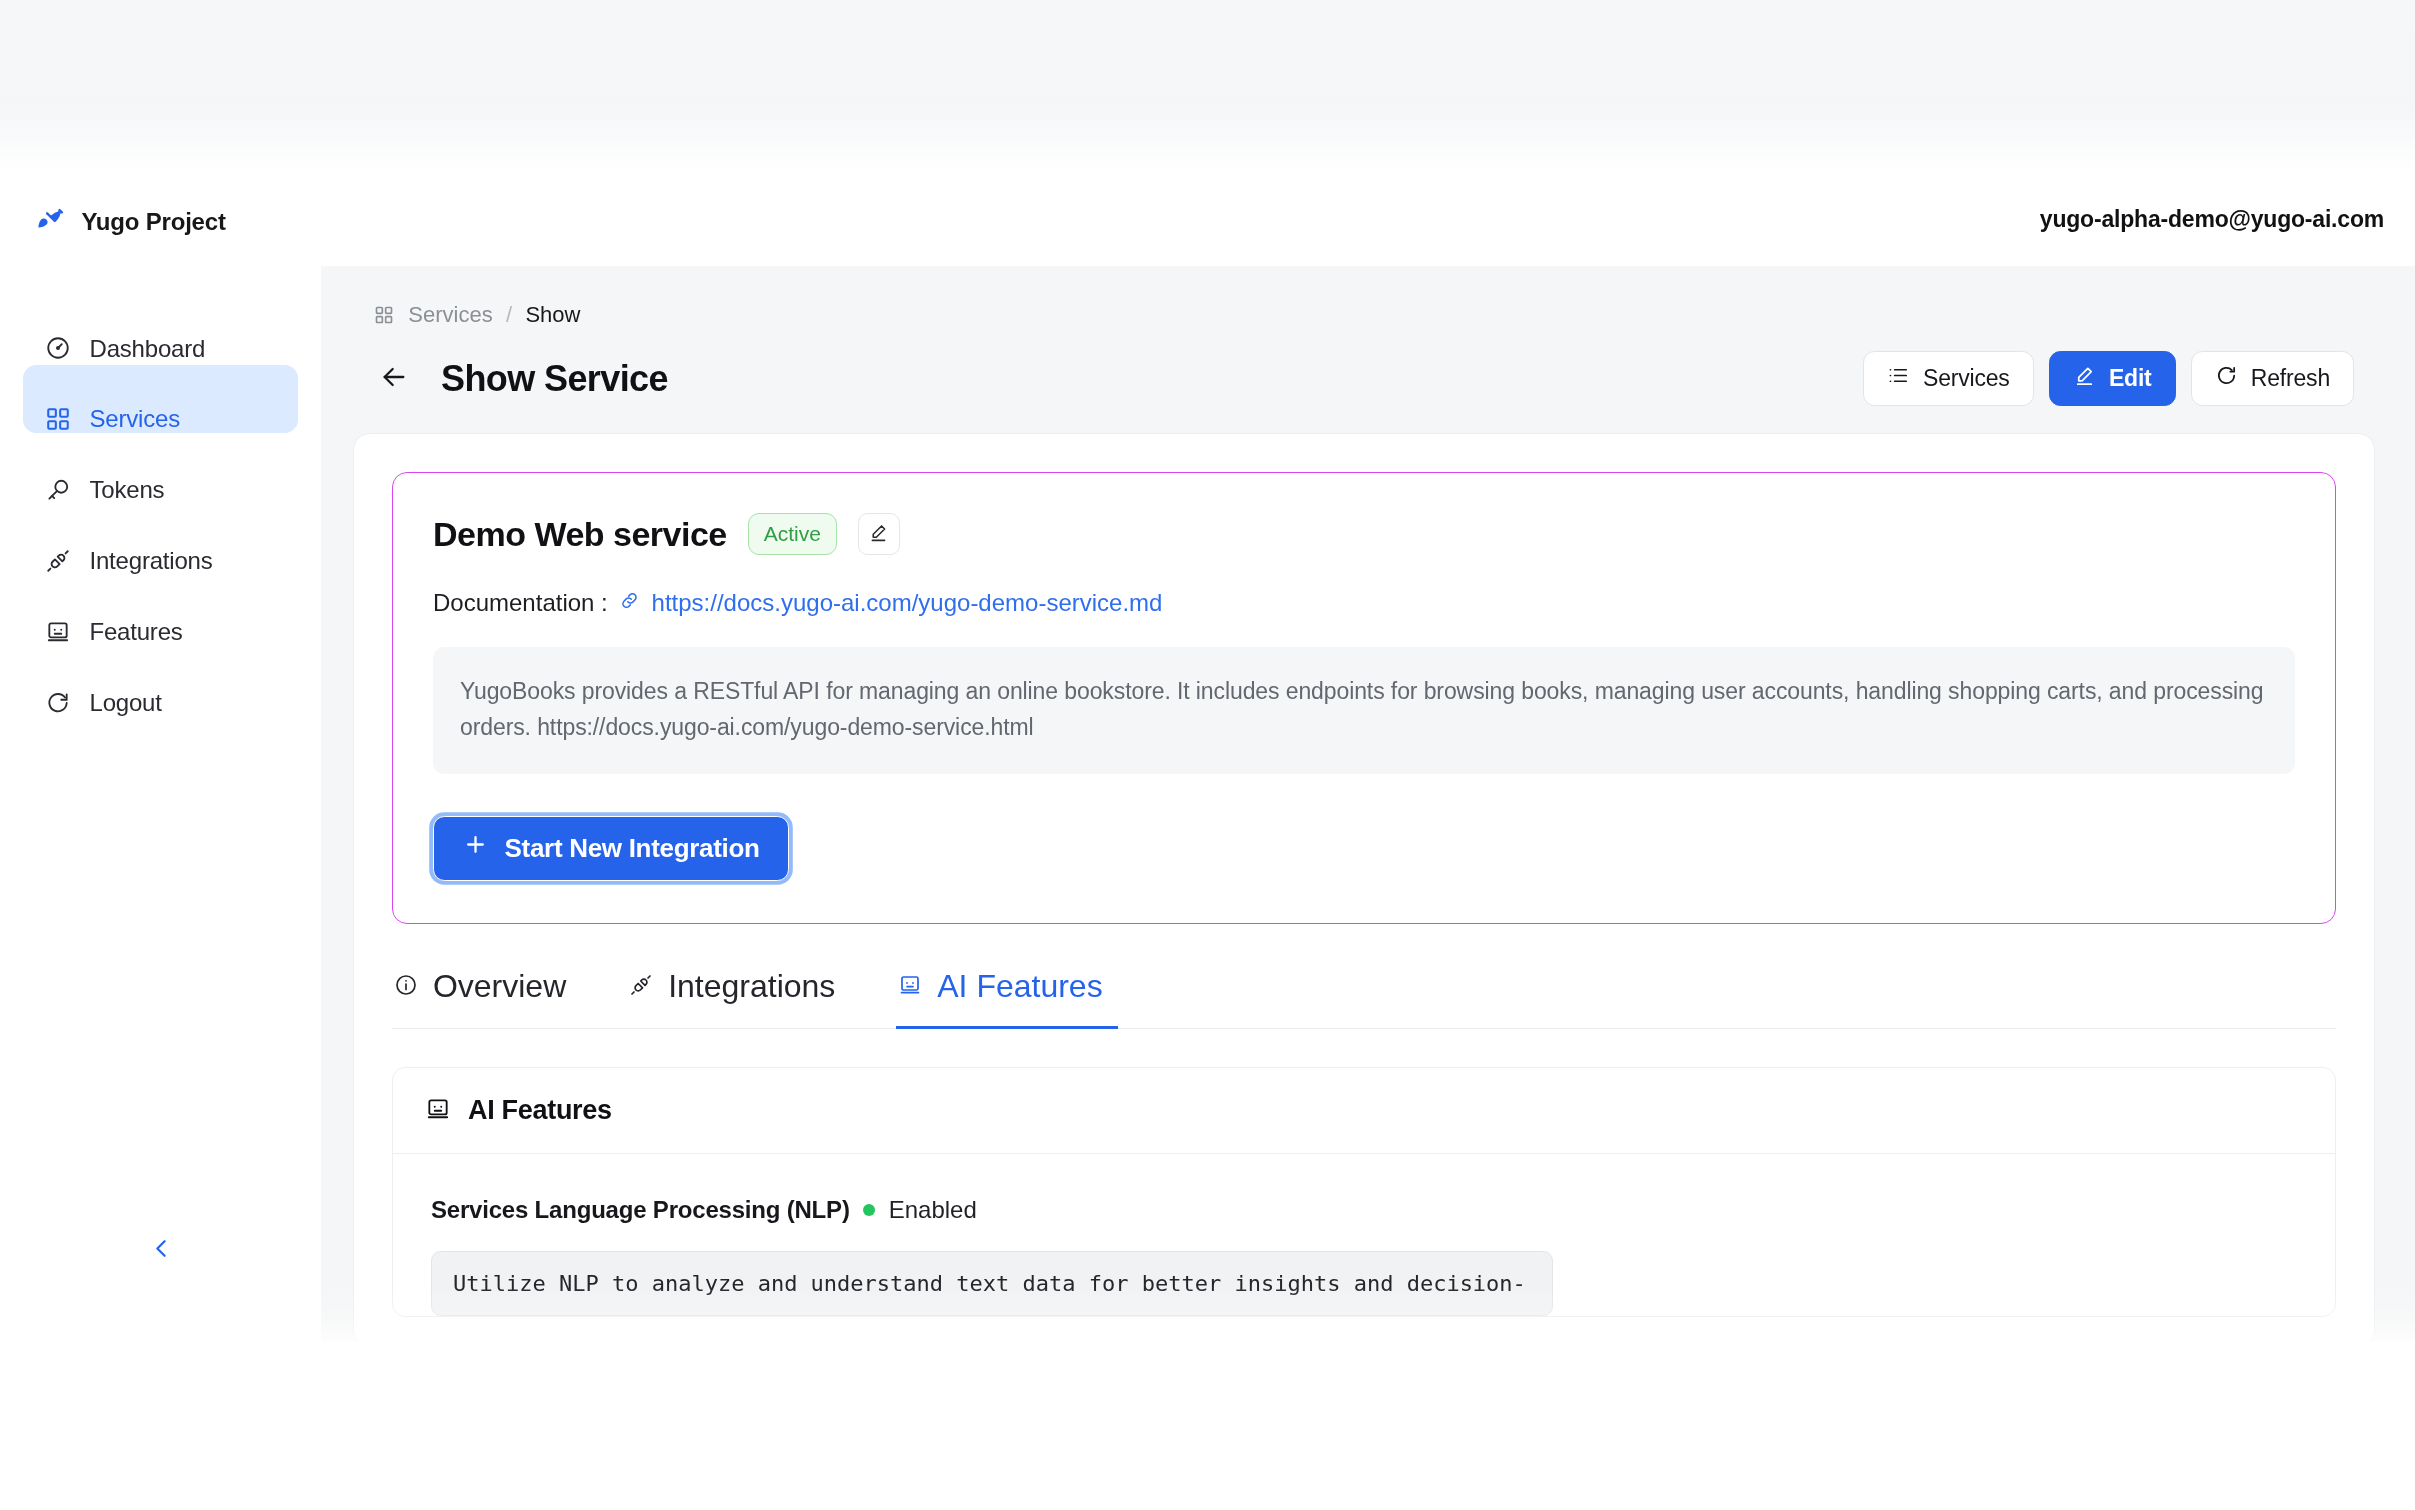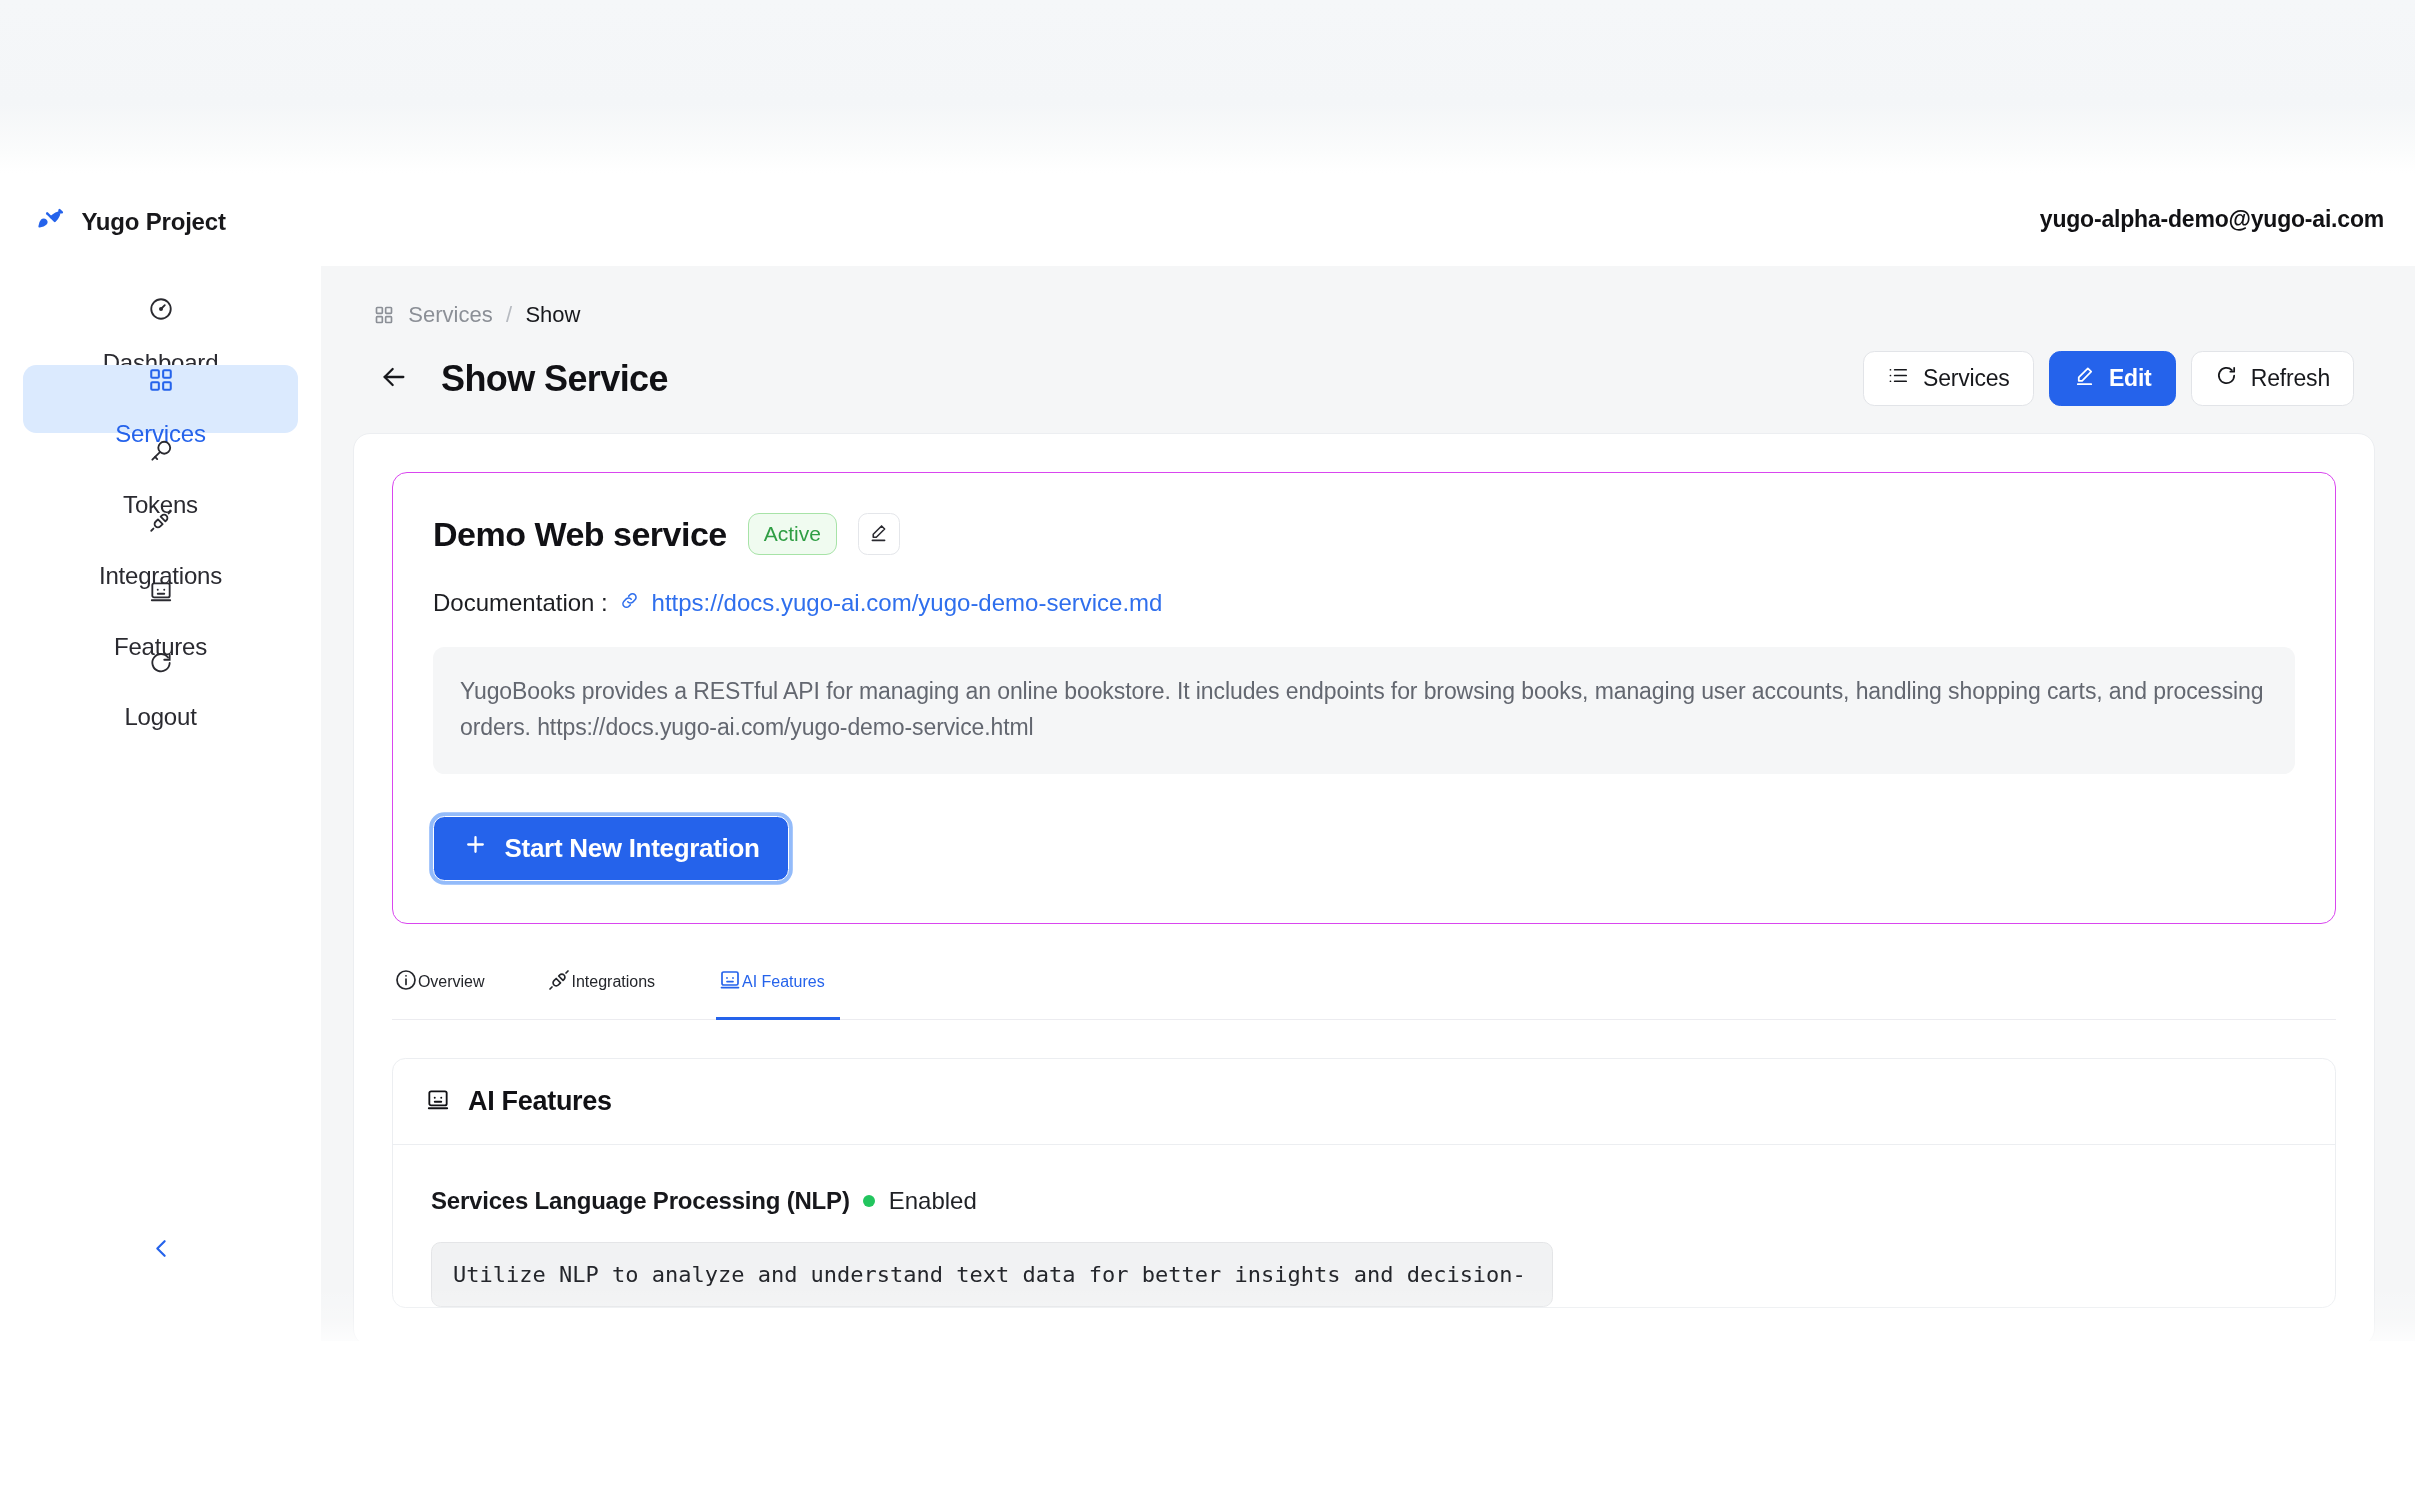--- a/index.html
+++ b/index.html
@@ -30,26 +30,25 @@
   .user-email { font-size: 23px; font-weight: 700; color: #111114; letter-spacing: -0.2px; }
 
   
   .sidebar {
     position: absolute; left: 0; top: 266px; width: 321px; height: 1075px;
     background: #ffffff;
     padding: 28.5px 23px 0 23px;
     display: flex; flex-direction: column;
   }
   .nav-item {
-    display: flex; align-items: center; gap: 26px;
+    display: flex; align-items: flex-end; gap: 17px;
     height: 68px; border-radius: 13.3px;
     padding: 0 21px; margin-bottom: 2.9px;
     color: #2a2a30; font-size: 24px; letter-spacing: -0.2px;
     cursor: pointer;
-    flex-direction: column;
   }
   .nav-item .ico { width: 28.5px; height: 28.5px; flex: 0 0 28.5px; display:flex; align-items:center; justify-content:center; }
   .nav-item.active { background: #dbeafe; color: #2563eb; }
   .nav-item.active .ico svg { stroke: #2563eb; }
   .nav-spacer { flex: 1 1 auto; }
   .collapse-btn {
     width: 57px; height: 57px; margin: 0 0 63px 110px;
     display: flex; align-items: center; justify-content: center; cursor: pointer;
   }
 
@@ -113,23 +112,23 @@
     box-shadow: 0 0 0 3.8px #93bbfa;
   }
 
   
   .tabs {
     margin: 44px 38px 0 38px;
     display: flex; align-items: flex-end; gap: 0;
     border-bottom: 1px solid #ececf0;
   }
   .tab {
-    display: flex; align-items: center; 
+    display: flex; align-items: center; gap: 15px;
     padding: 0 25px 21px 1.9px; margin-right: 36px;
-    font-size: 16px; color: #24262b; cursor: pointer;
+    font-size: 32px; color: #24262b; cursor: pointer;
     border-bottom: 3.8px solid transparent; margin-bottom: -1px;
   }
   .tab.active { color: #2563eb; border-bottom-color: #2563eb; padding-right: 15px; }
   .tab.active svg { stroke: #2563eb; }
 
   
   .section {
     margin: 38px 38px 0 38px;
     border: 1px solid #eceef1; border-radius: 13.3px; overflow: hidden;
   }

